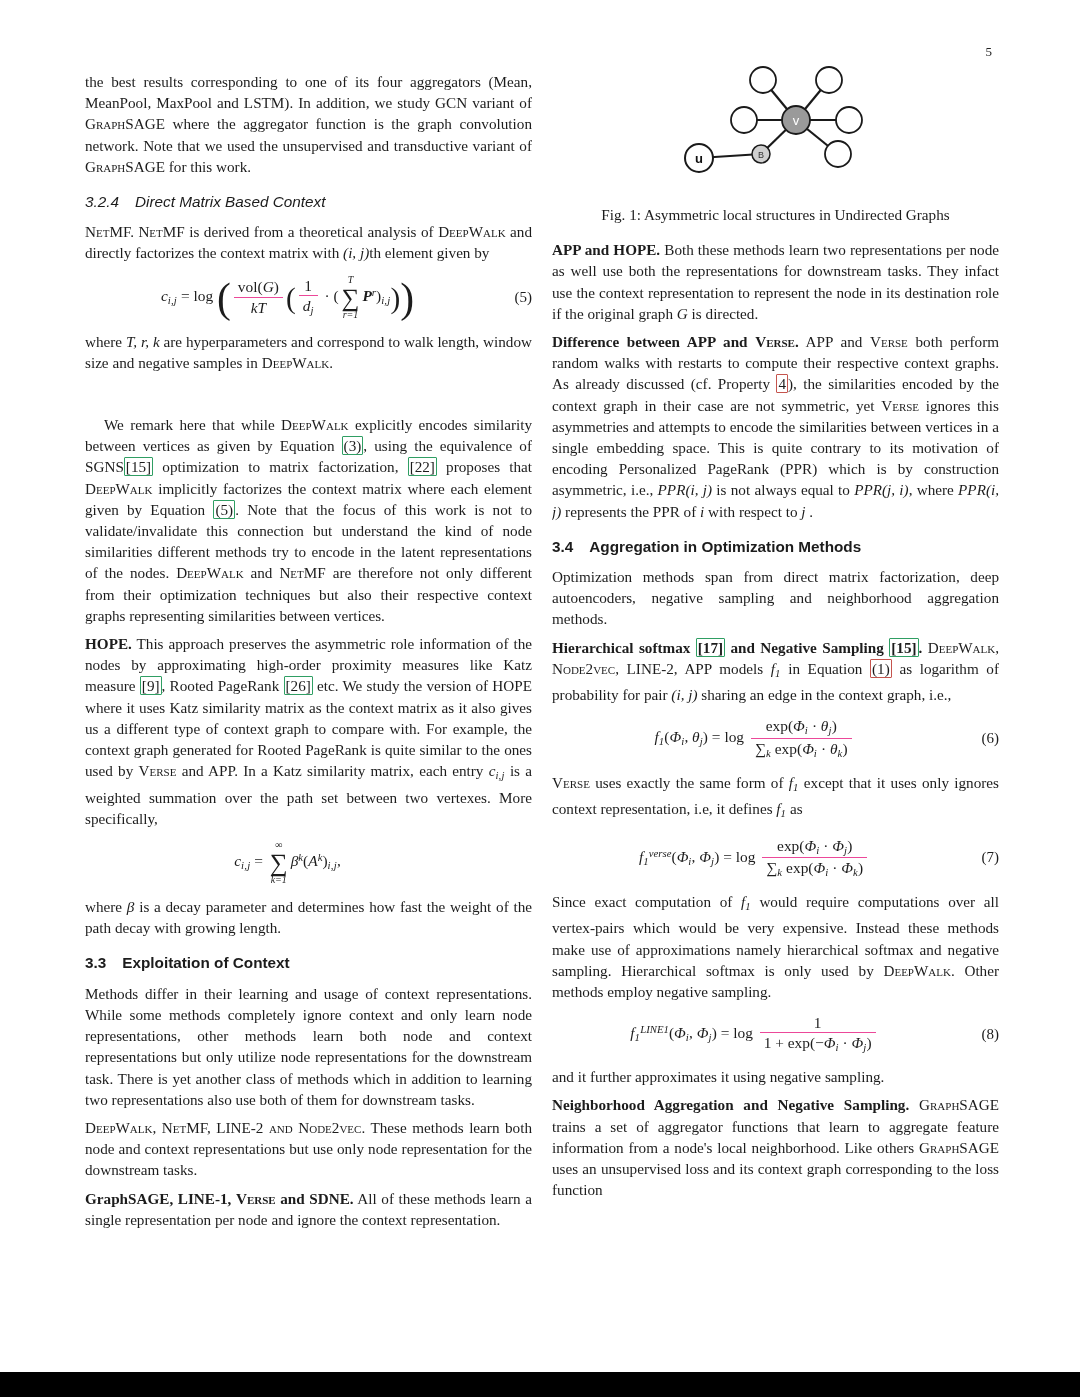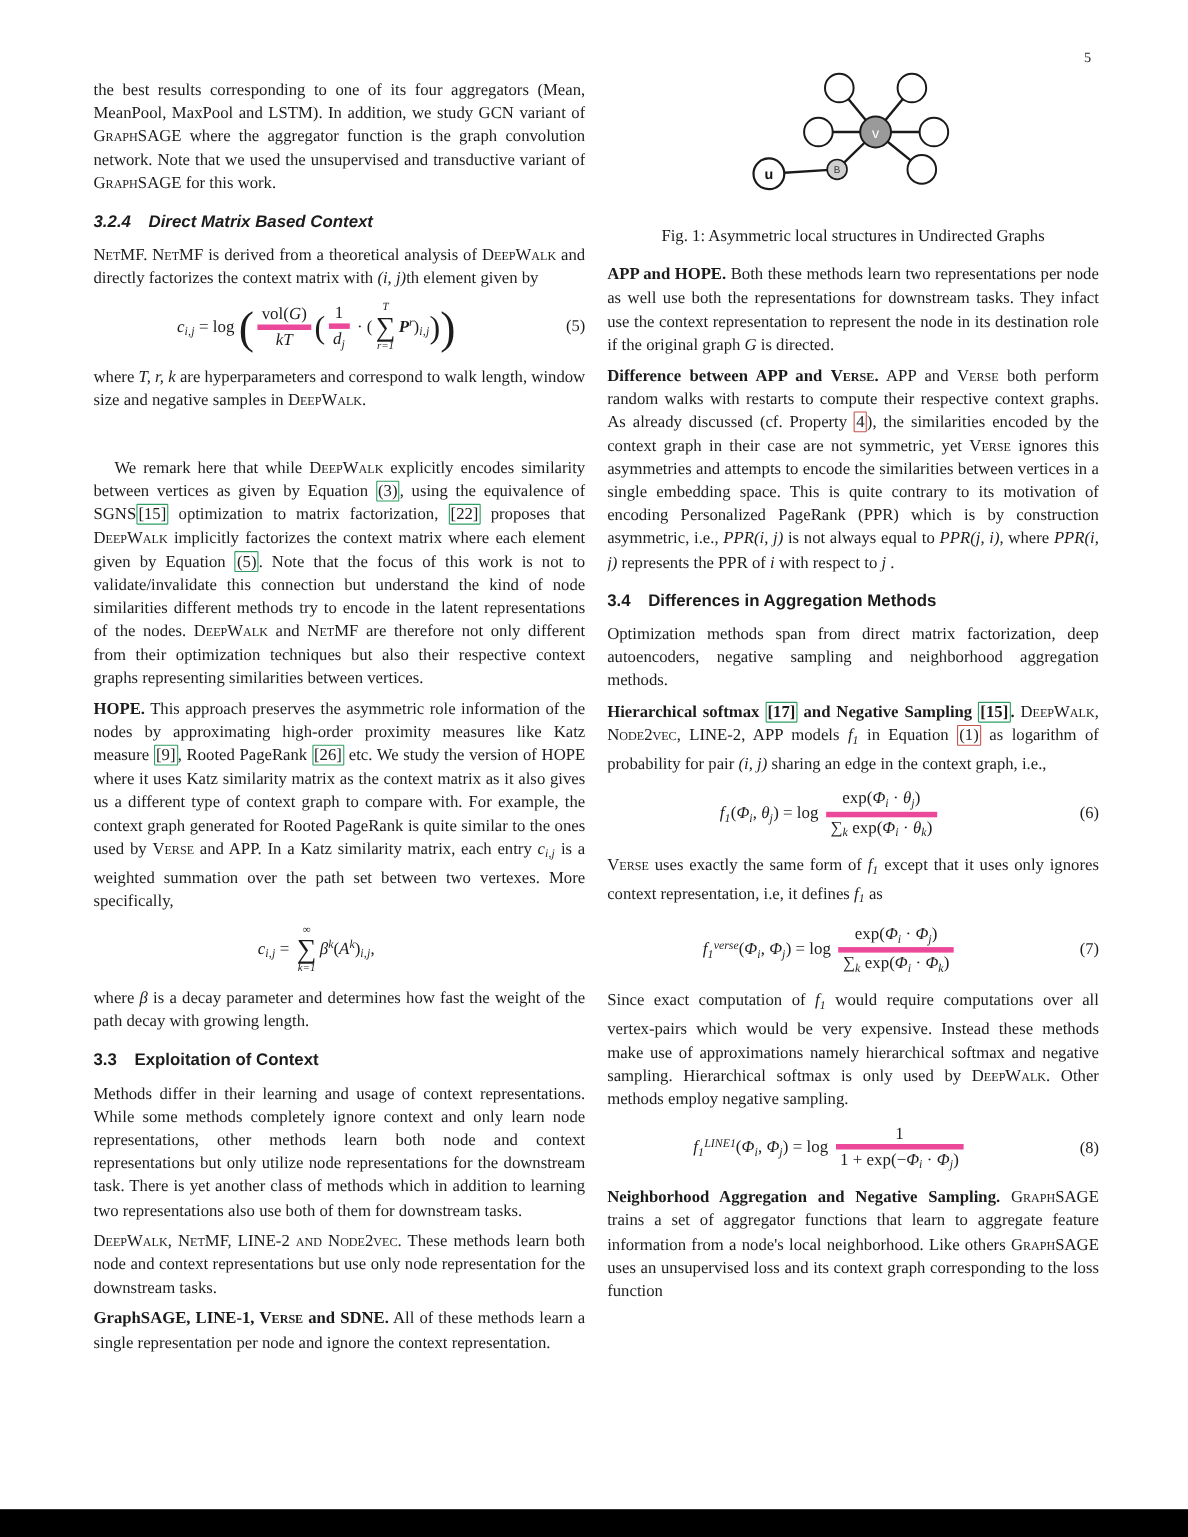--- a/index.html
+++ b/index.html
@@ -8,41 +8,41 @@
   .page-number{position:absolute;top:44px;right:88px;font-size:13px;color:#222;}
   .col{position:absolute;top:71px;width:447px;font-size:15.2px;line-height:21.2px;
        text-align:justify;}
   .col-left{left:85px;height:1292px;overflow:hidden;}
   .col-right{left:552px;top:58px;height:1302px;overflow:hidden;}
   .para{margin:0;}
   .para.ind{text-indent:19px;margin-top:41px;}
   .para.sp{margin-top:7px;}
   .sec-head,.subsec-head{font-family:"Liberation Sans",sans-serif;font-weight:bold;
        font-size:15.3px;margin:14px 0 9px 0;text-align:left;}
-  .subsec-head{font-style:italic;font-weight:bold;}
+  .subsec-head{font-style:italic;font-weight:normal;}
   .sec-num{margin-right:16px;}
   
   .s-b{font-weight:bold;}
   .s-sc{font-variant:small-caps;}
   .s-bsc{font-weight:normal;font-variant:small-caps;}
   .s-m{font-style:italic;}
   .s-bm{font-style:italic;font-weight:bold;}
   .s-r{font-style:normal;}
   .s-msub{font-style:italic;font-size:0.7em;vertical-align:-0.3em;letter-spacing:0.02em;}
   .s-msup{font-style:italic;font-size:0.7em;vertical-align:0.45em;}
   .s-refg{border:1.2px solid var(--ref-green,#2f9e63);padding:0 1px;border-radius:1px;cursor:pointer;}
   .s-refr{border:1.2px solid var(--ref-red,#c5544d);padding:0 1px;border-radius:1px;cursor:pointer;}
   .s-p2{font-size:2.7em;font-weight:200;vertical-align:middle;line-height:0;font-style:normal;}
   .s-p15{font-size:1.9em;font-weight:200;vertical-align:middle;line-height:0;font-style:normal;}
   
   .eq-row{display:flex;align-items:center;margin:11px 0;font-size:15.4px;text-align:center;}
   .eq-body{flex:1;text-align:center;}
   .eq-num{width:42px;text-align:right;font-size:15px;}
   .frac{display:inline-block;vertical-align:middle;text-align:center;line-height:1.25;margin:0 3px;}
-  .frac .fn{display:block;border-bottom:5px solid #ec4899;padding:0 4px;}
+  .frac .fn{display:block;border-bottom:1px solid #ec4899;padding:0 4px;}
   .frac .fd{display:block;padding:0 4px;}
   .bigsum{display:inline-flex;flex-direction:column;align-items:center;vertical-align:middle;
           line-height:1;margin:0 3px;}
   .bigsum .lim{font-size:10px;font-style:italic;}
   .bigsum .sigma{font-size:25px;font-style:normal;}
   
   .figure-block{text-align:center;margin-bottom:14px;}
   .figure-block svg{display:block;margin:0 auto;}
   .fig-caption{font-size:15.2px;text-align:center;margin-top:6px;}
   .bottom-bar{position:absolute;left:0;bottom:0;width:100%;height:25px;background:#000;}
@@ -113,35 +113,36 @@
         <text x="185" y="67" font-size="13" text-anchor="middle" fill="#ffffff" font-family="Liberation Sans, sans-serif">v</text>
 
         <circle cx="88" cy="100" r="14" fill="#ffffff" stroke="#1a1a1a" stroke-width="2"></circle>
         <text x="88" y="105" font-size="13" font-weight="bold" text-anchor="middle" fill="#111" font-family="Liberation Sans, sans-serif">u</text>
       </svg>
       <div class="fig-caption">Fig. 1: Asymmetric local structures in Undirected Graphs</div>
     </div>
     <div>
         <p class="para sp"><span class="s-b">APP and HOPE.</span>  Both these methods learn two representations per node as well use both the representations for downstream tasks. They infact use the context representation to represent the node in its destination role if the original graph <span class="s-m">G</span> is directed.</p>
         <p class="para sp"><span class="s-b">Difference between APP and <span class="s-sc">Verse</span>.</span>  APP and <span class="s-sc">Verse</span> both perform random walks with restarts to compute their respective context graphs. As already discussed (cf. Property <span class="s-refr">4</span>), the similarities encoded by the context graph in their case are not symmetric, yet <span class="s-sc">Verse</span> ignores this asymmetries and attempts to encode the similarities between vertices in a single embedding space. This is quite contrary to its motivation of encoding Personalized PageRank (PPR) which is by construction asymmetric, i.e., <span class="s-m">PPR(i, j)</span> is not always equal to <span class="s-m">PPR(j, i)</span>, where <span class="s-m">PPR(i, j)</span> represents the PPR of <span class="s-m">i</span> with respect to <span class="s-m">j</span> .</p>
-        <div class="sec-head"><span class="sec-num">3.4</span><span>Differences in Aggregation Methods</span></div>
+        <div class="sec-head"><span class="sec-num">3.4</span><span>Aggregation in Optimization Methods</span></div>
         <p class="para">Optimization methods span from direct matrix factorization, deep autoencoders, negative sampling and neighborhood aggregation methods.</p>
         <p class="para sp"><span class="s-b">Hierarchical softmax <span class="s-refg">[17]</span> and Negative Sampling <span class="s-refg">[15]</span>.</span>  <span class="s-sc">DeepWalk</span>, <span class="s-sc">Node2vec</span>, LINE-2, APP models <span class="s-m">f</span><span class="s-msub">1</span> in Equation <span class="s-refr">(1)</span> as logarithm of probability for pair <span class="s-m">(i, j)</span> sharing an edge in the context graph, i.e.,</p>
         <div class="eq-row">
           <span class="eq-body"><span class="s-m">f</span><span class="s-msub">1</span>(<span class="s-m">Φ</span><span class="s-msub">i</span>, <span class="s-m">θ</span><span class="s-msub">j</span>) = <span class="s-r">log</span> <span class="frac"><span class="fn"><span class="s-r">exp</span>(<span class="s-m">Φ</span><span class="s-msub">i</span> · <span class="s-m">θ</span><span class="s-msub">j</span>)</span><span class="fd">∑<span class="s-msub">k</span> <span class="s-r">exp</span>(<span class="s-m">Φ</span><span class="s-msub">i</span> · <span class="s-m">θ</span><span class="s-msub">k</span>)</span></span></span>
           <span class="eq-num">(6)</span>
         </div>
         <p class="para"><span class="s-sc">Verse</span> uses exactly the same form of <span class="s-m">f</span><span class="s-msub">1</span> except that it uses only ignores context representation, i.e, it defines <span class="s-m">f</span><span class="s-msub">1</span> as</p>
         <div class="eq-row">
           <span class="eq-body"><span class="s-m">f</span><span class="s-msub">1</span><span class="s-msup">verse</span>(<span class="s-m">Φ</span><span class="s-msub">i</span>, <span class="s-m">Φ</span><span class="s-msub">j</span>) = <span class="s-r">log</span> <span class="frac"><span class="fn"><span class="s-r">exp</span>(<span class="s-m">Φ</span><span class="s-msub">i</span> · <span class="s-m">Φ</span><span class="s-msub">j</span>)</span><span class="fd">∑<span class="s-msub">k</span> <span class="s-r">exp</span>(<span class="s-m">Φ</span><span class="s-msub">i</span> · <span class="s-m">Φ</span><span class="s-msub">k</span>)</span></span></span>
           <span class="eq-num">(7)</span>
         </div>
         <p class="para">Since exact computation of <span class="s-m">f</span><span class="s-msub">1</span> would require computations over all vertex-pairs which would be very expensive. Instead these methods make use of approximations namely hierarchical softmax and negative sampling. Hierarchical softmax is only used by <span class="s-sc">DeepWalk</span>. Other methods employ negative sampling.</p>
         <div class="eq-row">
           <span class="eq-body"><span class="s-m">f</span><span class="s-msub">1</span><span class="s-msup">LINE1</span>(<span class="s-m">Φ</span><span class="s-msub">i</span>, <span class="s-m">Φ</span><span class="s-msub">j</span>) = <span class="s-r">log</span> <span class="frac"><span class="fn">1</span><span class="fd">1 + <span class="s-r">exp</span>(−<span class="s-m">Φ</span><span class="s-msub">i</span> · <span class="s-m">Φ</span><span class="s-msub">j</span>)</span></span></span>
           <span class="eq-num">(8)</span>
         </div>
+        <p class="para">and it further approximates it using negative sampling.</p>
         <p class="para sp"><span class="s-b">Neighborhood Aggregation and Negative Sampling.</span>  <span class="s-sc">GraphSAGE</span> trains a set of aggregator functions that learn to aggregate feature information from a node's local neighborhood. Like others <span class="s-sc">GraphSAGE</span> uses an unsupervised loss and its context graph corresponding to the loss function</p>
       </div>
   </div>
 
   <div class="bottom-bar"></div>
 </div>
 
 </body></html>

